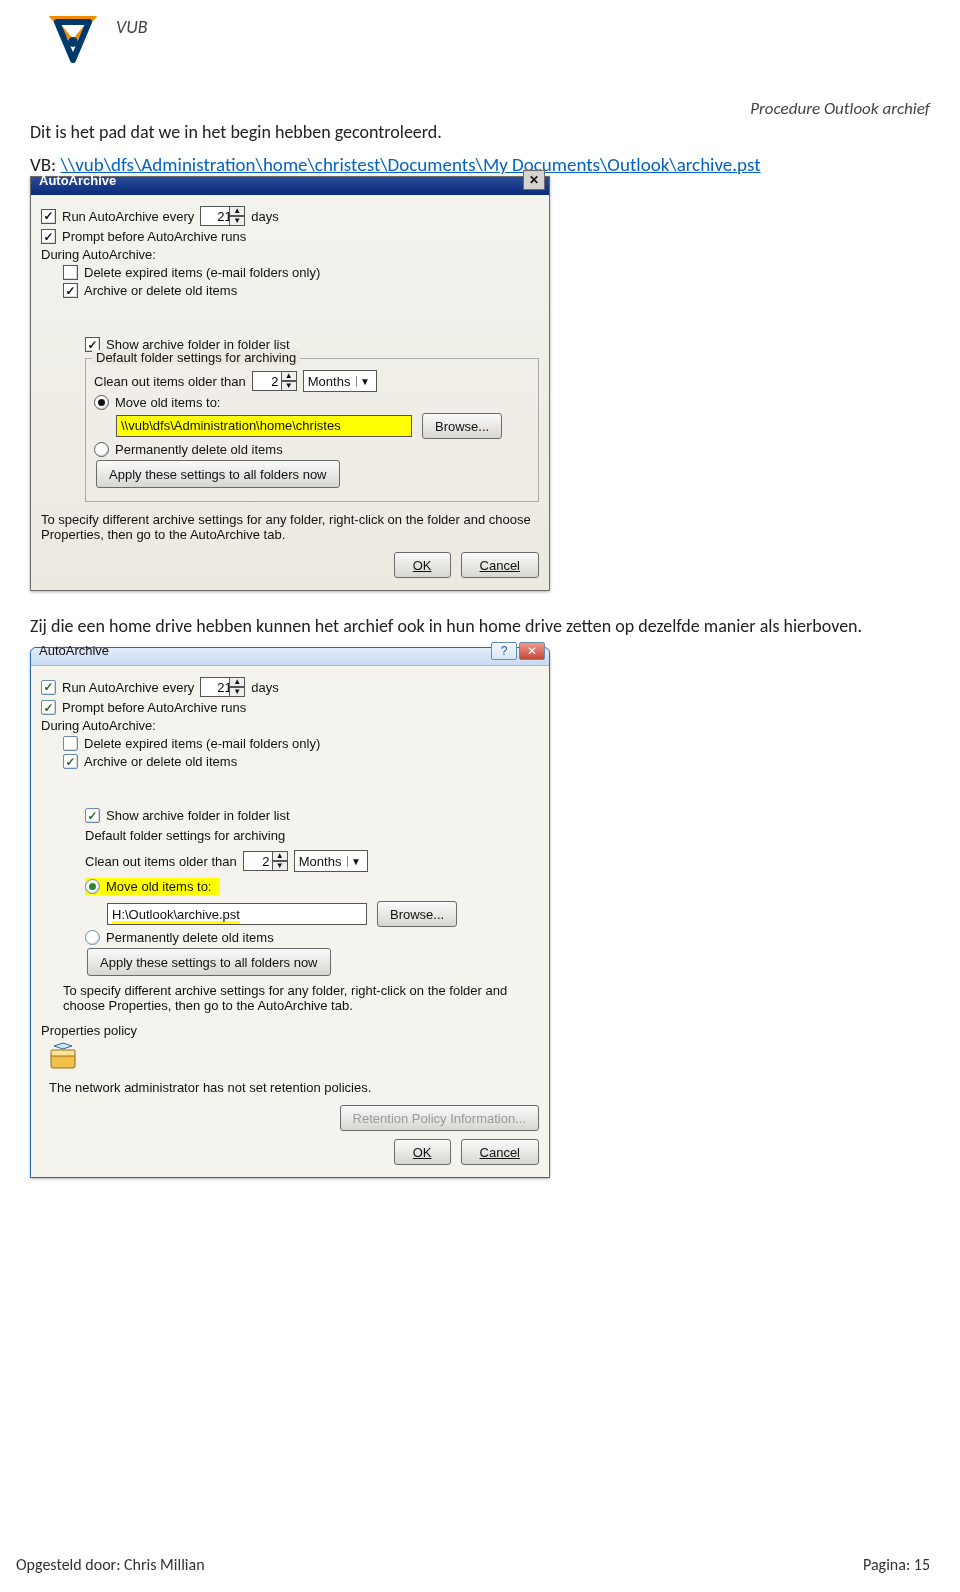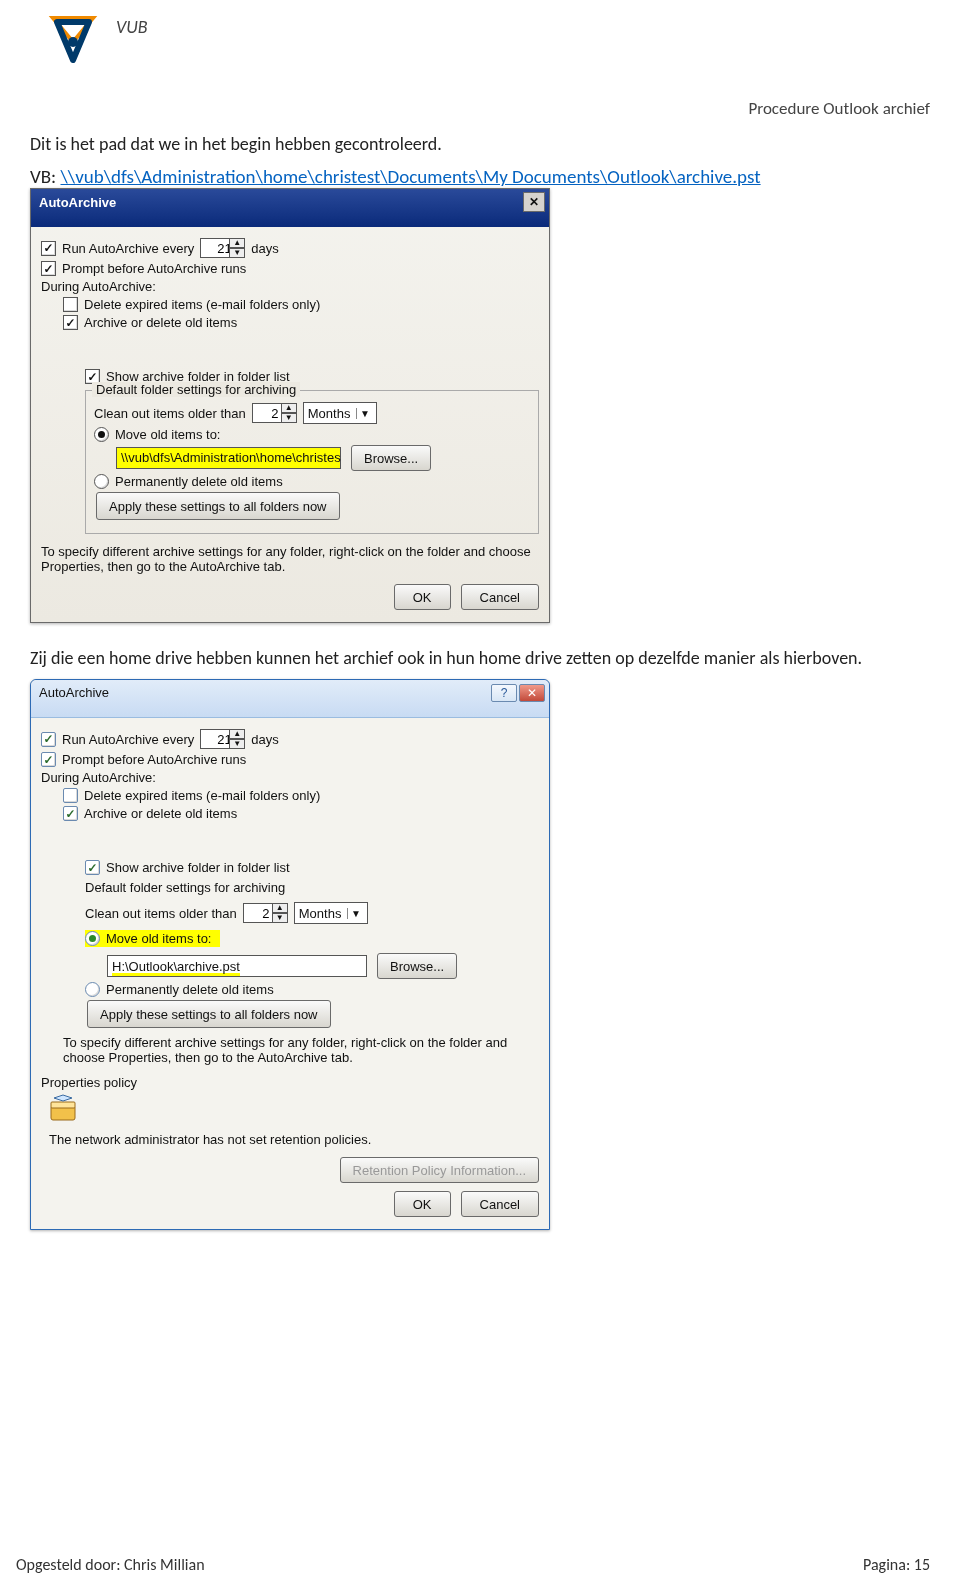--- a/index.html
+++ b/index.html
@@ -36,42 +36,43 @@
     flex: 1;
   }
   .vub-right {
     font-style: italic;
     color: #444;
     font-size: 18px;
     padding-top: 8px;
   }
   .subtitle {
     text-align: right;
+    font-style: italic;
     color: #444;
     font-size: 17px;
     margin-top: 20px;
-    margin-bottom: 14px;
+    margin-bottom: 2px;
   }
   .body-text { font-size: 18px; color: #222; margin-bottom: 10px; }
   .vb-line { font-size: 19px; color: #222; margin-bottom: 0; }
   .vb-path { color: #0563C1; text-decoration: underline; }
   .justify { text-align: justify; }
 
   
   .dialog {
     border: 1px solid #6a6a6a;
     background: linear-gradient(#f4f3ee,#ece9e1);
     font-family: Tahoma, "Segoe UI", sans-serif;
     font-size: 13px;
     color: #111;
     margin-bottom: 24px;
     box-shadow: 0 1px 3px rgba(0,0,0,.3);
   }
   .titlebar {
-    height: 38px;
+    height: 18px;
     display: flex;
     align-items: center;
     padding: 0 4px 12px 8px;
     font-weight: bold;
     color: #fff;
   }
   .titlebar.classic { background: linear-gradient(#2a4a9a,#0a2a7a); }
   .titlebar.classic .title-right {
     width: 22px; height: 20px;
     background: #d6d3ce;
@@ -115,21 +116,21 @@
   .pathbox {
     display:inline-block;border:1px solid #555;background:#fff;height:22px;
     padding:2px 4px;font-size:13px;vertical-align:middle;
   }
   .hl-yellow { background:#ffff00; }
   .btn {
     display:inline-flex;align-items:center;justify-content:center;
     height:26px;border:1px solid #6a6a6a;background:linear-gradient(#fafafa,#d8d6cf);
     padding:0 12px;font-size:13px;border-radius:3px;
   }
-  .btn.wide { padding:8px 18px; }
+  .btn.wide { padding:8px 18px;text-decoration:underline; }
   .btn.disabled { color:#999; }
   .info-text { font-size:13px;padding:4px 0 10px 0; }
   .btn-row { display:flex;justify-content:flex-end;gap:10px; }
 
   
   .dialog.aero { border:1px solid #2d6ab4; border-radius:6px 6px 0 0; background:#f4f3ee; }
   .titlebar.aero {
     background:linear-gradient(#e1ecf9,#c8dbf3);
     color:#111;font-weight:normal; border-bottom:1px solid #9abce0;
     border-radius:6px 6px 0 0;
@@ -231,21 +232,21 @@
         <span class="select">
           <span>Months</span>
           <span class="dd">▼</span>
         </span>
       </div>
       <div class="row">
             <span class="radio on"></span>
             <span>Move old items to:</span>
           </div>
       <div class="row" style="padding-left:22px;gap:10px;">
-        <span class="pathbox hl-yellow" style="width:225px;">\\vub\dfs\Administration\home\christes</span>
+        <span class="pathbox hl-yellow" style="width:296px;">\\vub\dfs\Administration\home\christes</span>
         <span class="btn">Browse...</span>
       </div>
       <div class="row">
             <span class="radio"></span>
             <span>Permanently delete old items</span>
           </div>
       <div class="row" style="padding-left:2px;">
             <span class="btn" style="height:28px;">Apply these settings to all folders now</span>
           </div>
     </div>

